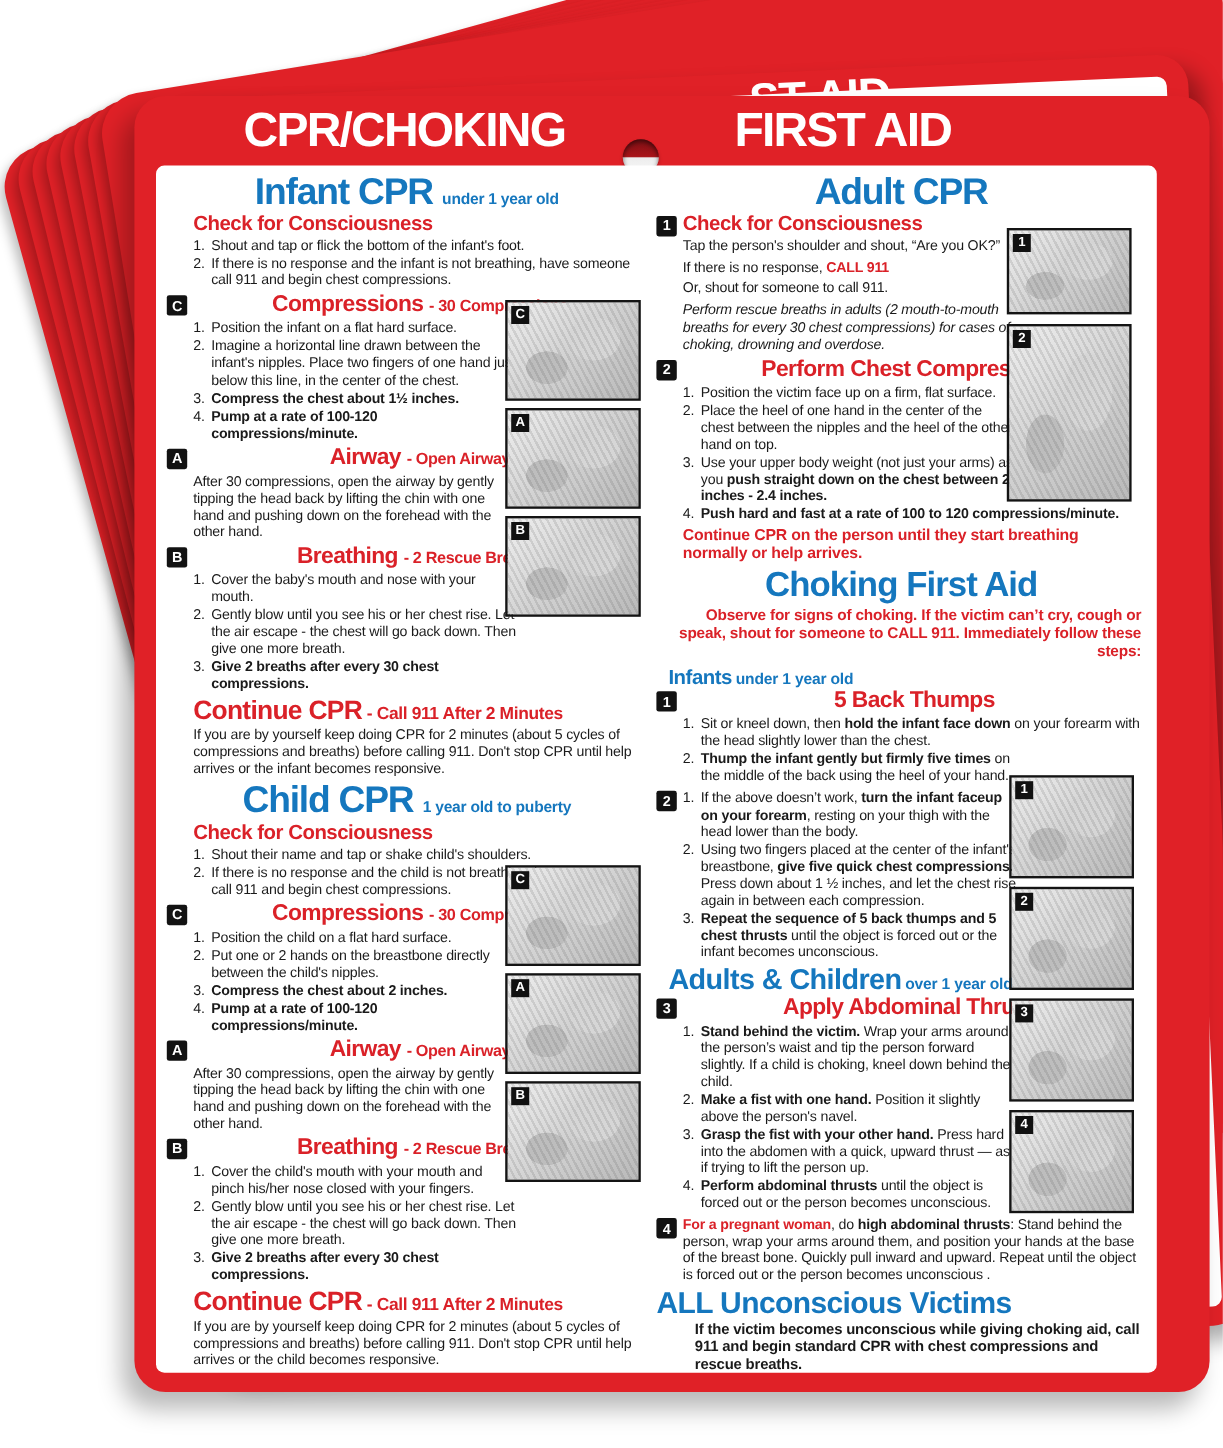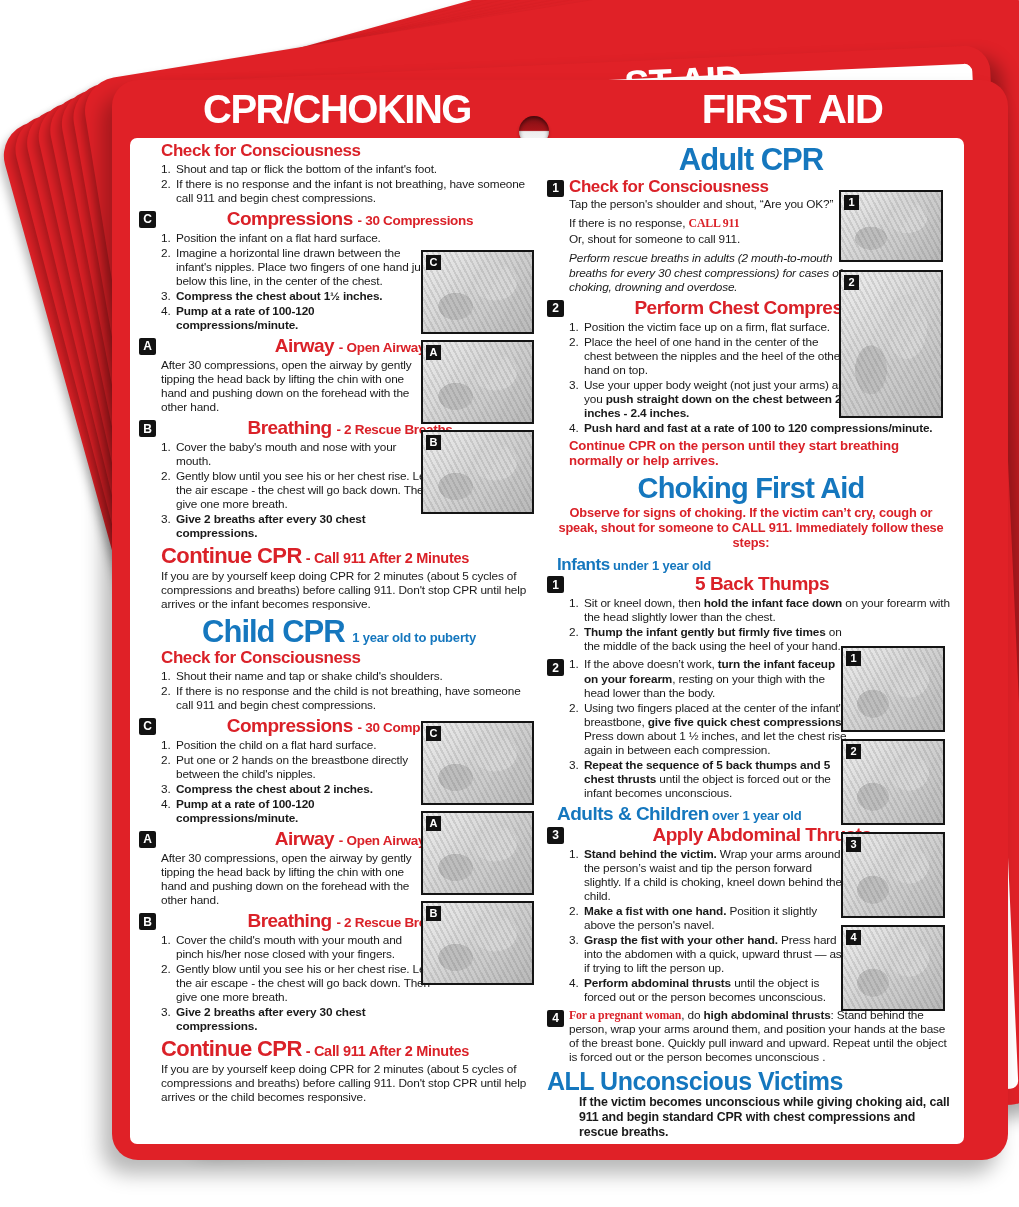--- a/index.html
+++ b/index.html
@@ -28,39 +28,39 @@
   .second-frags .frag-code{display:block;font-style:italic;font-weight:bold;font-size:9px;color:#111;}
 
   
   .front-card{position:absolute;left:112px;top:80px;width:896px;height:1080px;
     background:var(--band-red);border-radius:26px;z-index:3;
     box-shadow:-10px 14px 20px rgba(0,0,0,.28);}
   .front-header{position:absolute;left:0;top:0;width:100%;height:58px;}
   .hdr-title{position:absolute;top:7px;color:#ffffff;font-weight:bold;font-size:40px;
     letter-spacing:-1.5px;}
   .hdr-left{left:0;width:450px;text-align:center;}
-  .hdr-right{left:500px;width:360px;text-align:center;}
+  .hdr-right{left:500px;width:360px;}
   .hole{position:absolute;left:407px;top:36px;width:30px;height:30px;border-radius:50%;
     background:linear-gradient(#7e1015 0%,#a81419 48%,#ededed 52%,#fafafa 100%);
     box-shadow:inset 0 2px 4px rgba(0,0,0,.55), 0 2px 3px rgba(0,0,0,.3);}
 
   .inner-white{position:absolute;left:18px;top:58px;right:44px;bottom:16px;
     background:#fff;border-radius:7px;overflow:hidden;}
   .cols{display:flex;height:100%;}
   .col{position:relative;font-size:11.8px;line-height:1.19;letter-spacing:-0.15px;}
   .col-left{width:400px;margin-left:9px;padding-top:4px;}
   .col-right{width:408px;margin-left:8px;padding-top:4px;}
 
   
   .cpr-title{color:var(--blue);font-weight:bold;font-size:31px;text-align:center;
     letter-spacing:-1px;margin:2px 0 1px 0;line-height:1.05;}
   .cpr-title .age{font-size:13px;letter-spacing:-0.2px;font-weight:bold;}
   .choke-title{color:var(--blue);font-weight:bold;font-size:29px;text-align:center;
     letter-spacing:-0.8px;margin:4px 0 1px 0;line-height:1.05;}
-  .choke-intro{color:var(--red);font-weight:bold;font-size:12.8px;text-align:center;
+  .choke-intro{color:var(--red);font-weight:bold;font-size:12.8px;text-align:right;
     line-height:1.2;margin:0 4px 5px 4px;}
 
   .sec{position:relative;padding-left:22px;margin-bottom:4px;}
   .badge{position:absolute;left:0;top:2px;width:17px;height:17px;background:#121212;
     color:#fff;font-weight:bold;font-size:12px;display:flex;align-items:center;
     justify-content:center;border-radius:2px;}
   .h-red{color:var(--red);font-weight:bold;font-size:19px;letter-spacing:-0.5px;
     line-height:1.05;margin-bottom:2px;text-align:center;}
   .h-red-sm{color:var(--red);font-weight:bold;font-size:17px;letter-spacing:-0.4px;
     line-height:1.05;margin-bottom:2px;}
@@ -71,29 +71,29 @@
 
   ol.steps{list-style:none;counter-reset:n;}
   ol.steps>li{counter-increment:n;position:relative;padding-left:15px;margin-bottom:1px;}
   ol.steps>li::before{content:counter(n) ".";position:absolute;left:0;}
   ol.steps.rp>li{padding-right:108px;}
   ol.steps>li.full{padding-right:0;}
   ol.steps>li.pad{padding-right:108px;}
   .rp-block{padding-right:108px;}
 
   .seg-b{font-weight:bold;}
-  .seg-r{color:var(--red);font-weight:bold;font-family:Liberation Serif, serif;}
+  .seg-r{color:var(--red);font-weight:bold;}
   .body-text{margin-bottom:2px;}
   .note-italic{font-style:italic;margin-top:5px;}
   .note-red{color:var(--red);font-weight:bold;font-size:13.2px;line-height:1.15;margin:3px 0 5px 0;}
   .p-gap{margin-bottom:5px;}
 
   .grp-label{color:var(--blue);font-weight:bold;margin:2px 0 1px 10px;line-height:1.05;}
   .grp-main{font-size:17px;letter-spacing:-0.4px;}
-  .grp-main-lg{font-size:19px;letter-spacing:-0.5px;}
+  .grp-main-lg{font-size:24px;letter-spacing:-0.5px;}
   .grp-age{font-size:13px;}
   .uncon-head{color:var(--blue);font-weight:bold;font-size:25px;letter-spacing:-0.5px;
     line-height:1.05;margin:3px 0 1px 0;}
   .uncon-text{font-weight:bold;font-size:12.4px;padding-left:32px;line-height:1.18;}
 
   
   .rail{position:absolute;z-index:5;}
   .illus{position:relative;border:2.5px solid #141414;margin-bottom:6px;
     background:
       radial-gradient(closest-side at 66% 38%, #d6d6d6 58%, rgba(0,0,0,0) 60%),
@@ -163,20 +163,24 @@
               <span class="ibadge">C</span>
             </div>
           <div class="illus">
               <span class="ibadge">A</span>
             </div>
           <div class="illus">
               <span class="ibadge">B</span>
             </div>
         </div>
 
+        <div class="cpr-title">
+          <span>Infant CPR</span>
+          <span class="age">under 1 year old</span>
+        </div>
 
         <section class="sec">
           <div class="h-red-sm">Check for Consciousness</div>
           <ol class="steps">
               <li>Shout and tap or flick the bottom of the infant's foot.</li>
               <li>If there is no response and the infant is not breathing, have someone call 911 and begin chest compressions.</li>
             </ol>
         </section>
 
         <section class="sec">

